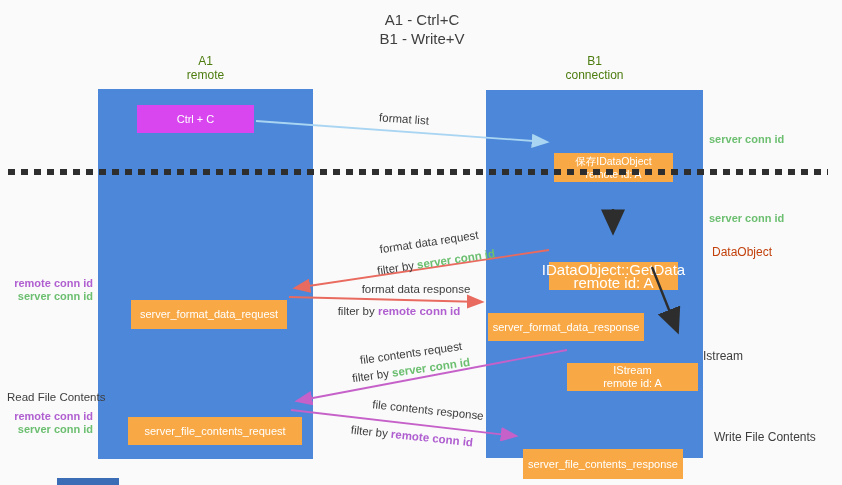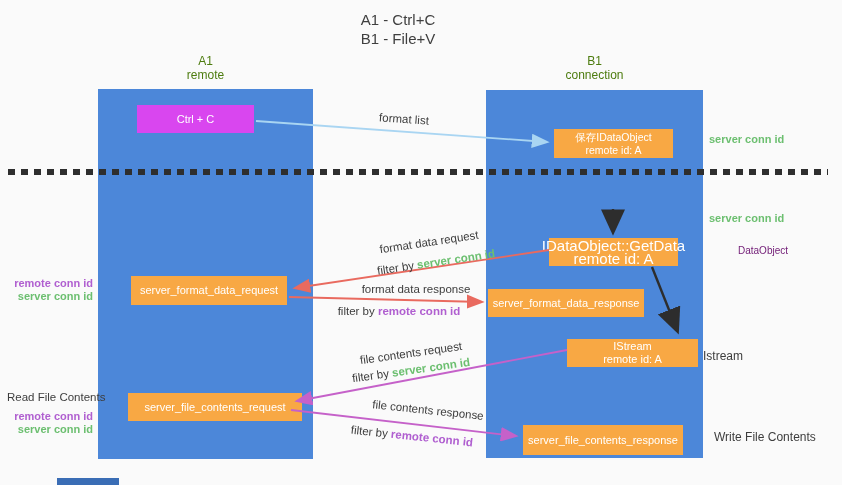--- a/index.html
+++ b/index.html
@@ -3,21 +3,21 @@
 <meta charset="utf-8">
 <style>
   * { margin:0; padding:0; box-sizing:border-box; }
   body { background:#e9e9e9; font-family:"Liberation Sans", sans-serif; }
   #canvas{
     position:relative; width:842px; height:485px;
     background:#fafafa; overflow:hidden;
   }
   
   .title{
-    position:absolute; left:298px; top:10px; width:200px;
+    position:absolute; left:322px; top:10px; width:200px;
     text-align:center; font-size:15px; line-height:19px; color:#3f3f3f;
   }
   .col-header{
     position:absolute; text-align:center; font-size:12px; line-height:14px; color:#4d7c0f;
   }
   .col-header.a1{ left:98px; width:215px; top:54px; }
   .col-header.b1{ left:486px; width:217px; top:54px; }
   
   .lifeline{ position:absolute; background:#4c87d9; z-index:1; }
   .lifeline.a1{ left:98px;  top:89px; width:215px; height:370px; }
@@ -27,42 +27,42 @@
     position:absolute; left:8px; top:169px; width:820px; height:6px; z-index:3;
     background:repeating-linear-gradient(90deg,#2e2e2e 0 7px,transparent 7px 13px);
   }
   
   .box{
     position:absolute; z-index:2; color:#ffffff;
     display:flex; flex-direction:column; align-items:center; justify-content:center;
     font-size:11px; line-height:13px; text-align:center; white-space:nowrap;
   }
   .box.green{ background:#d946ef; }
-  .box.orange{ background:#f8a844; }
+  .box.orange{ background:#f8a844;margin-top:24px; }
   #ctrl-c        { left:137px; top:105px; width:117px; height:28px; }
   #save-dobj     { left:554px; top:129px; width:119px; height:29px; font-size:10.5px; }
   #ctrl-v        { left:554px; top:180px; width:119px; height:27px; }
   #getdata       { left:549px; top:238px; width:129px; height:28px; font-size:15px; }
   #fmt-req-box   { left:131px; top:276px; width:156px; height:29px; }
   #fmt-resp-box  { left:488px; top:289px; width:156px; height:28px; }
   #istream-box   { left:567px; top:339px; width:131px; height:28px; }
   #file-req-box  { left:128px; top:393px; width:174px; height:28px; }
   #file-resp-box { left:523px; top:425px; width:160px; height:30px; }
   
   .side{ position:absolute; z-index:4; white-space:nowrap; }
   .conn-ids{ width:85px; text-align:right; font-size:11px; font-weight:bold; line-height:13px; }
   .purple{ color:#b05fd0; }
   .green-t{ color:#6cbf70; }
   .dark-t{ color:#3d3d3d; }
   #left-ids-1{ left:8px;  top:277px; }
   #read-file { left:7px;  top:391px; font-size:11.5px; color:#3d3d3d; }
   #left-ids-2{ left:8px;  top:410px; }
   #sc-top   { left:709px; top:133px; font-size:11px; font-weight:bold; }
   #sc-mid   { left:709px; top:212px; font-size:11px; font-weight:bold; }
-  #r-dobj   { left:738px; top:245px; font-size:10px; color:#701a75; }
+  #r-dobj   { left:712px; top:245px; font-size:12px; color:#c2410c; }
   #r-istream{ left:703px; top:349px; font-size:12px; color:#3d3d3d; }
   #r-write  { left:714px; top:430px; font-size:12px; color:#3d3d3d; }
   
   .flabel{
     position:absolute; z-index:4; white-space:nowrap;
     font-size:11.5px; color:#3d3d3d;
     transform:translate(-50%,-50%) rotate(var(--rot,0deg));
   }
   .flabel b{ font-weight:bold; }
   #lbl-format-list { left:404px; top:119px; --rot:4deg; }
@@ -79,21 +79,21 @@
   
   #frag{ position:absolute; left:57px; top:478px; width:62px; height:7px; background:#3a6db5; z-index:5; }
 </style>
 </head>
 <body>
 
 <div id="canvas">
 
   <div class="title">
     <div>A1 - Ctrl+C</div>
-    <div>B1 - File+V</div>
+    <div>B1 - Write+V</div>
   </div>
 
   <div class="col-header a1">
     <div>A1</div>
     <div>remote</div>
   </div>
   <div class="col-header b1">
     <div>B1</div>
     <div>connection</div>
   </div>

